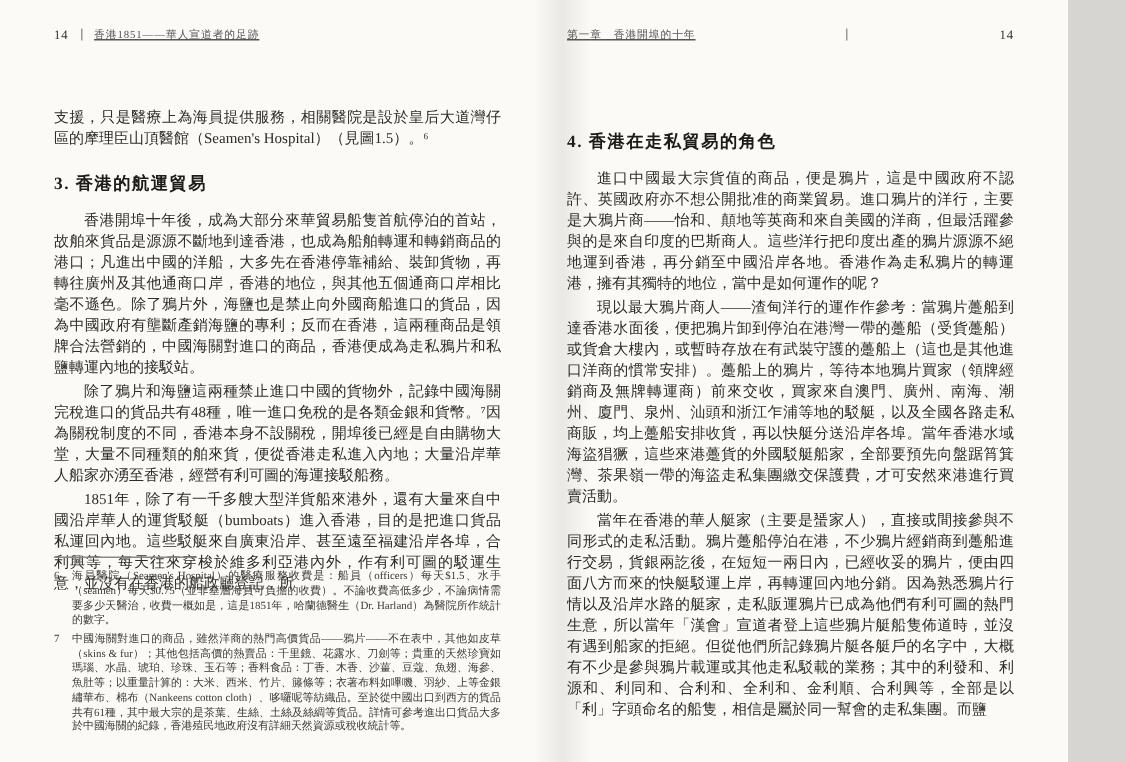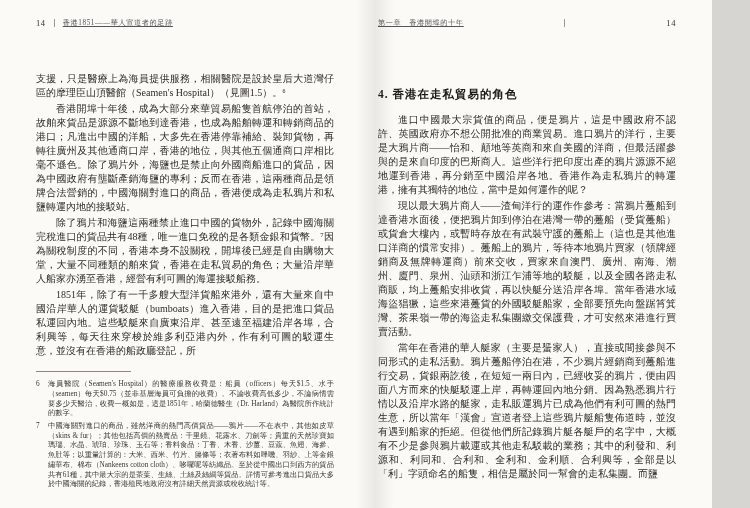--- a/index.html
+++ b/index.html
@@ -62,22 +62,23 @@
 
   <div class="page page-left">
     <header class="running-head head-left">
       <span class="pagenum">14</span>
       <span class="head-rule"></span>
       <span class="running-title">香港1851——華人宣道者的足跡</span>
     </header>
 
     <div class="page-body">
       <p class="para no-indent">支援，只是醫療上為海員提供服務，相關醫院是設於皇后大道灣仔區的摩理臣山頂醫館（Seamen's Hospital）（見圖1.5）。⁶</p>
+      <h3 class="section-heading">3. 香港的航運貿易</h3>
       <p class="para">香港開埠十年後，成為大部分來華貿易船隻首航停泊的首站，故舶來貨品是源源不斷地到達香港，也成為船舶轉運和轉銷商品的港口；凡進出中國的洋船，大多先在香港停靠補給、裝卸貨物，再轉往廣州及其他通商口岸，香港的地位，與其他五個通商口岸相比毫不遜色。除了鴉片外，海鹽也是禁止向外國商船進口的貨品，因為中國政府有壟斷產銷海鹽的專利；反而在香港，這兩種商品是領牌合法營銷的，中國海關對進口的商品，香港便成為走私鴉片和私鹽轉運內地的接駁站。</p>
-      <p class="para">除了鴉片和海鹽這兩種禁止進口中國的貨物外，記錄中國海關完稅進口的貨品共有48種，唯一進口免稅的是各類金銀和貨幣。⁷因為關稅制度的不同，香港本身不設關稅，開埠後已經是自由購物大堂，大量不同種類的舶來貨，香港在走私貿易的角色；大量沿岸華人船家亦湧至香港，經營有利可圖的海運接駁船務。</p>
+      <p class="para">除了鴉片和海鹽這兩種禁止進口中國的貨物外，記錄中國海關完稅進口的貨品共有48種，唯一進口免稅的是各類金銀和貨幣。⁷因為關稅制度的不同，香港本身不設關稅，開埠後已經是自由購物大堂，大量不同種類的舶來貨，便從香港走私進入內地；大量沿岸華人船家亦湧至香港，經營有利可圖的海運接駁船務。</p>
       <p class="para">1851年，除了有一千多艘大型洋貨船來港外，還有大量來自中國沿岸華人的運貨駁艇（bumboats）進入香港，目的是把進口貨品私運回內地。這些駁艇來自廣東沿岸、甚至遠至福建沿岸各埠，合利興等，每天往來穿梭於維多利亞港內外，作有利可圖的駁運生意，並沒有在香港的船政廳登記，所</p>
     </div>
 
     <div class="footnotes">
       <div class="fn-rule"></div>
       <div class="footnote">
         <span class="fn-num">6</span>
         <span class="fn-text">海員醫院（Seamen's Hospital）的醫療服務收費是：船員（officers）每天$1.5、水手（seamen）每天$0.75（並非基層海員可負擔的收費）。不論收費高低多少，不論病情需要多少天醫治，收費一概如是，這是1851年，哈蘭德醫生（Dr. Harland）為醫院所作統計的數字。</span>
       </div>
       <div class="footnote">

